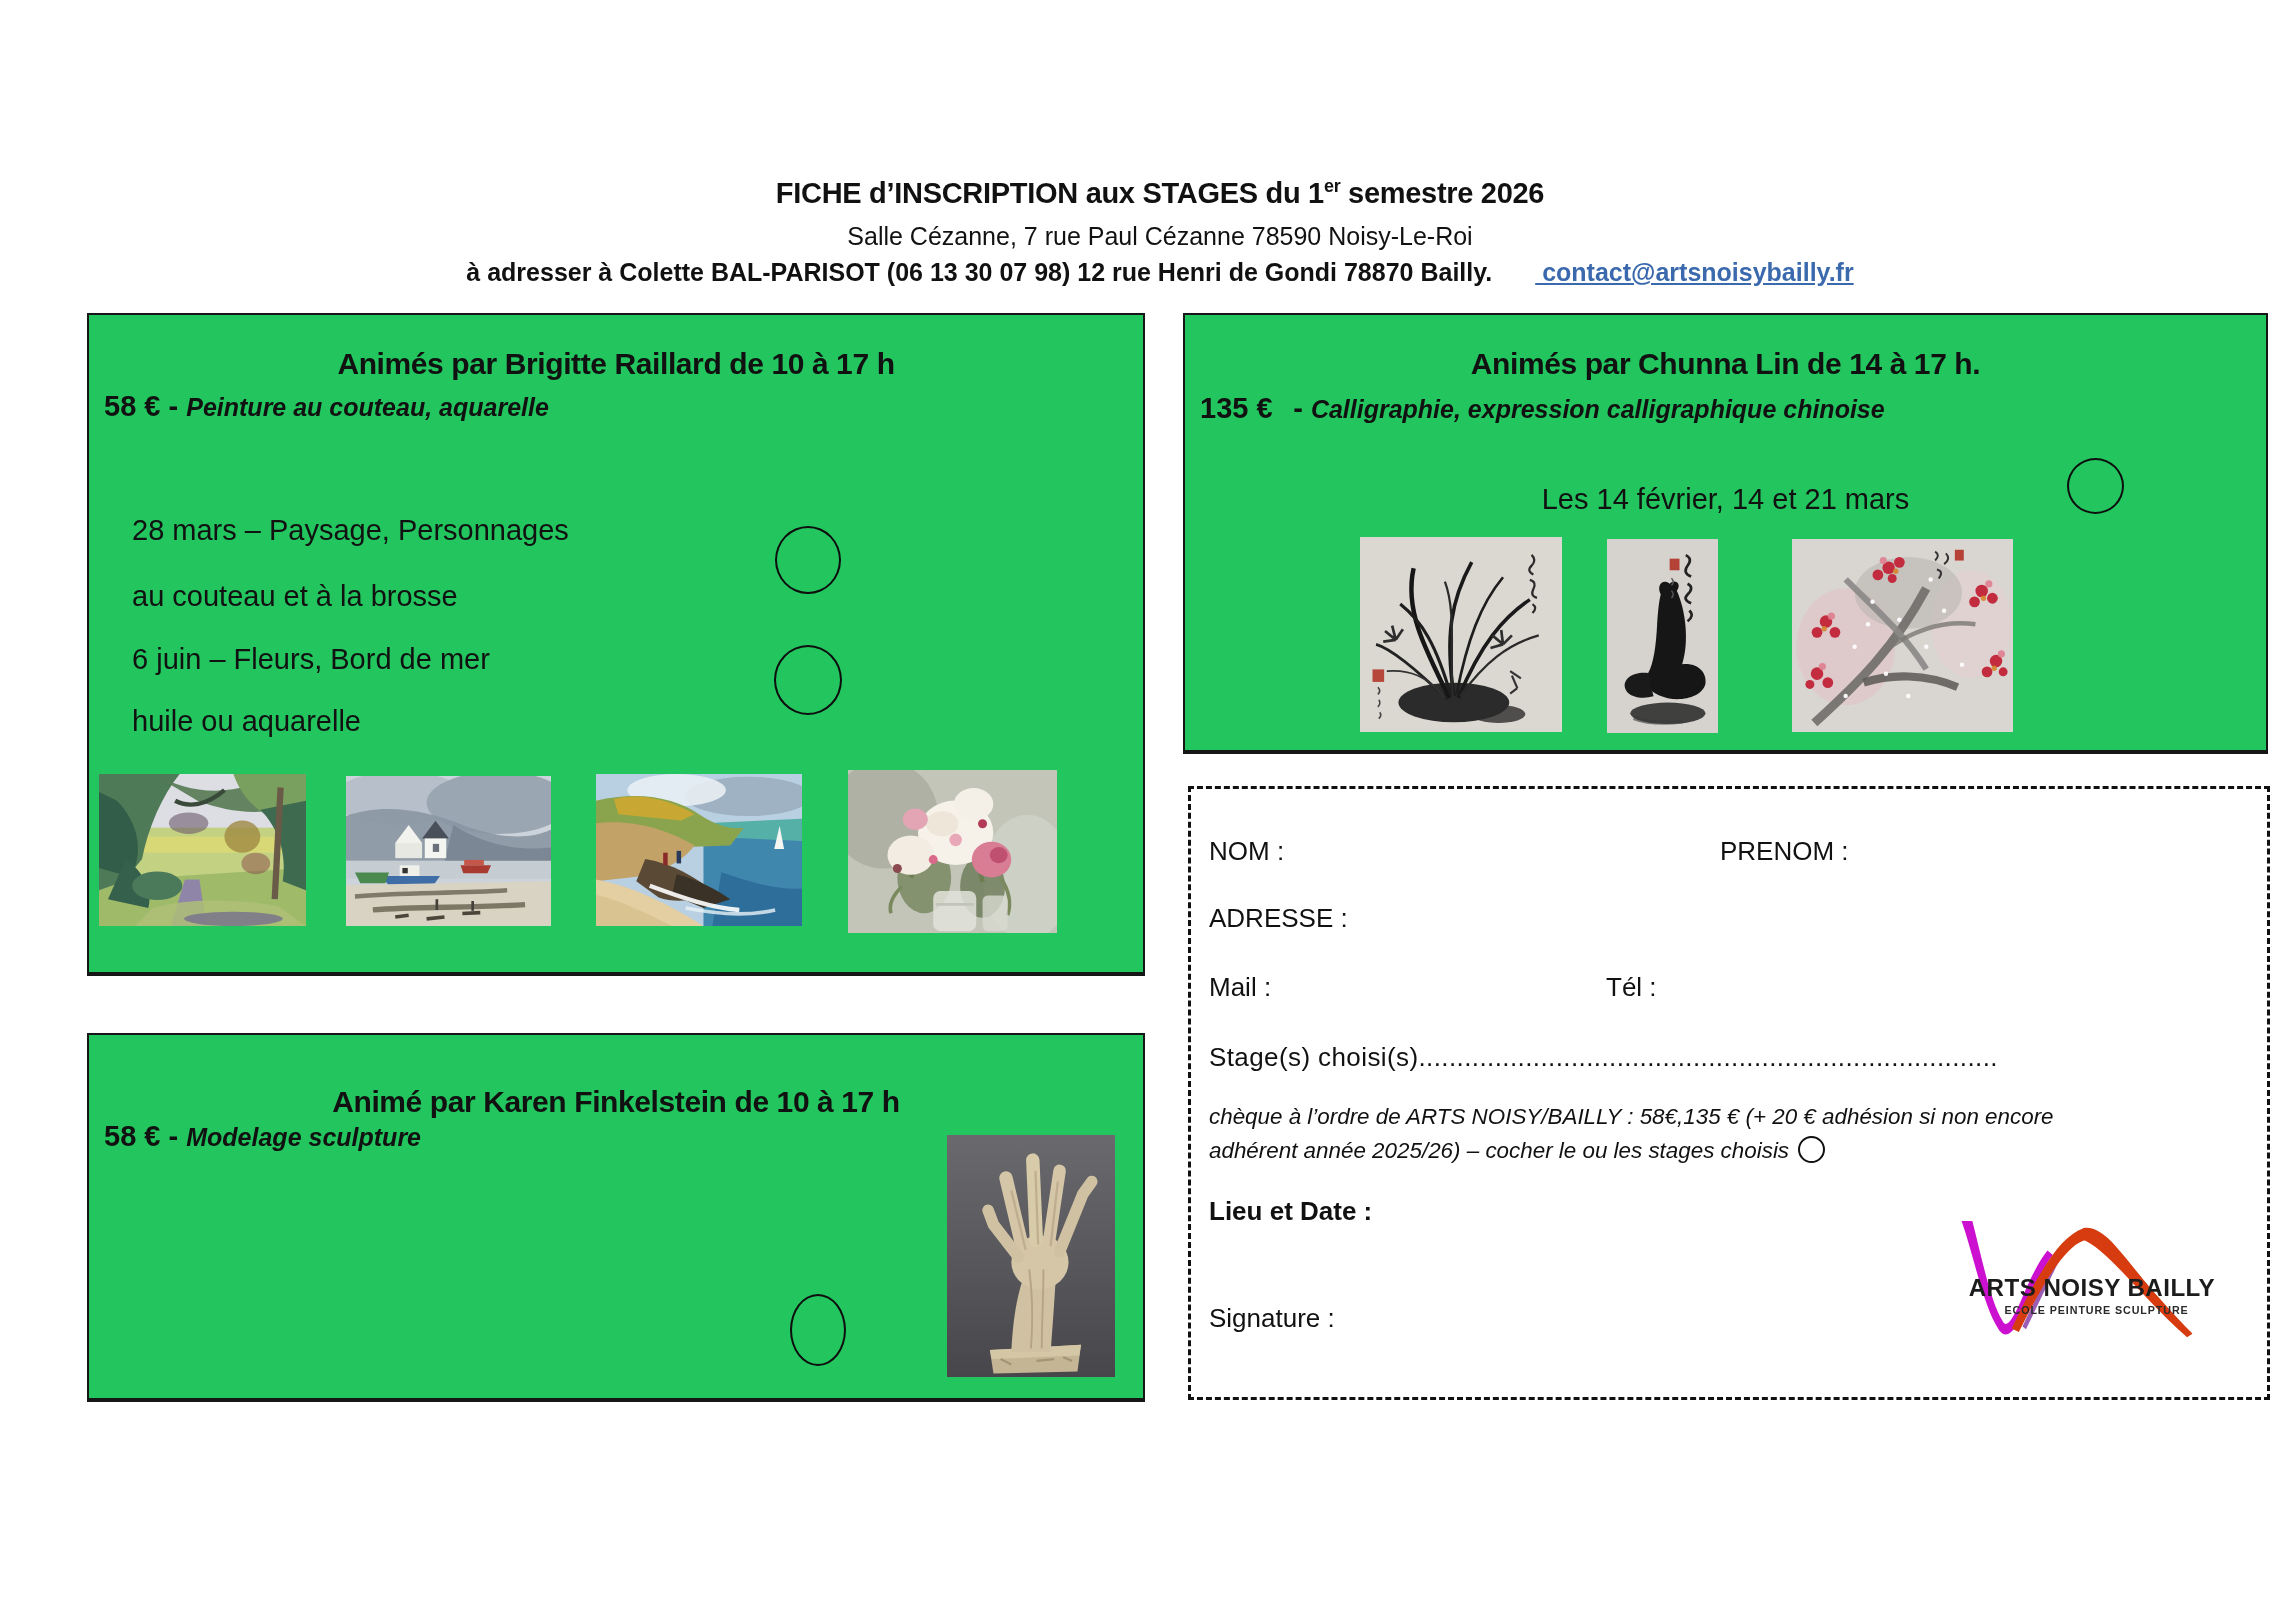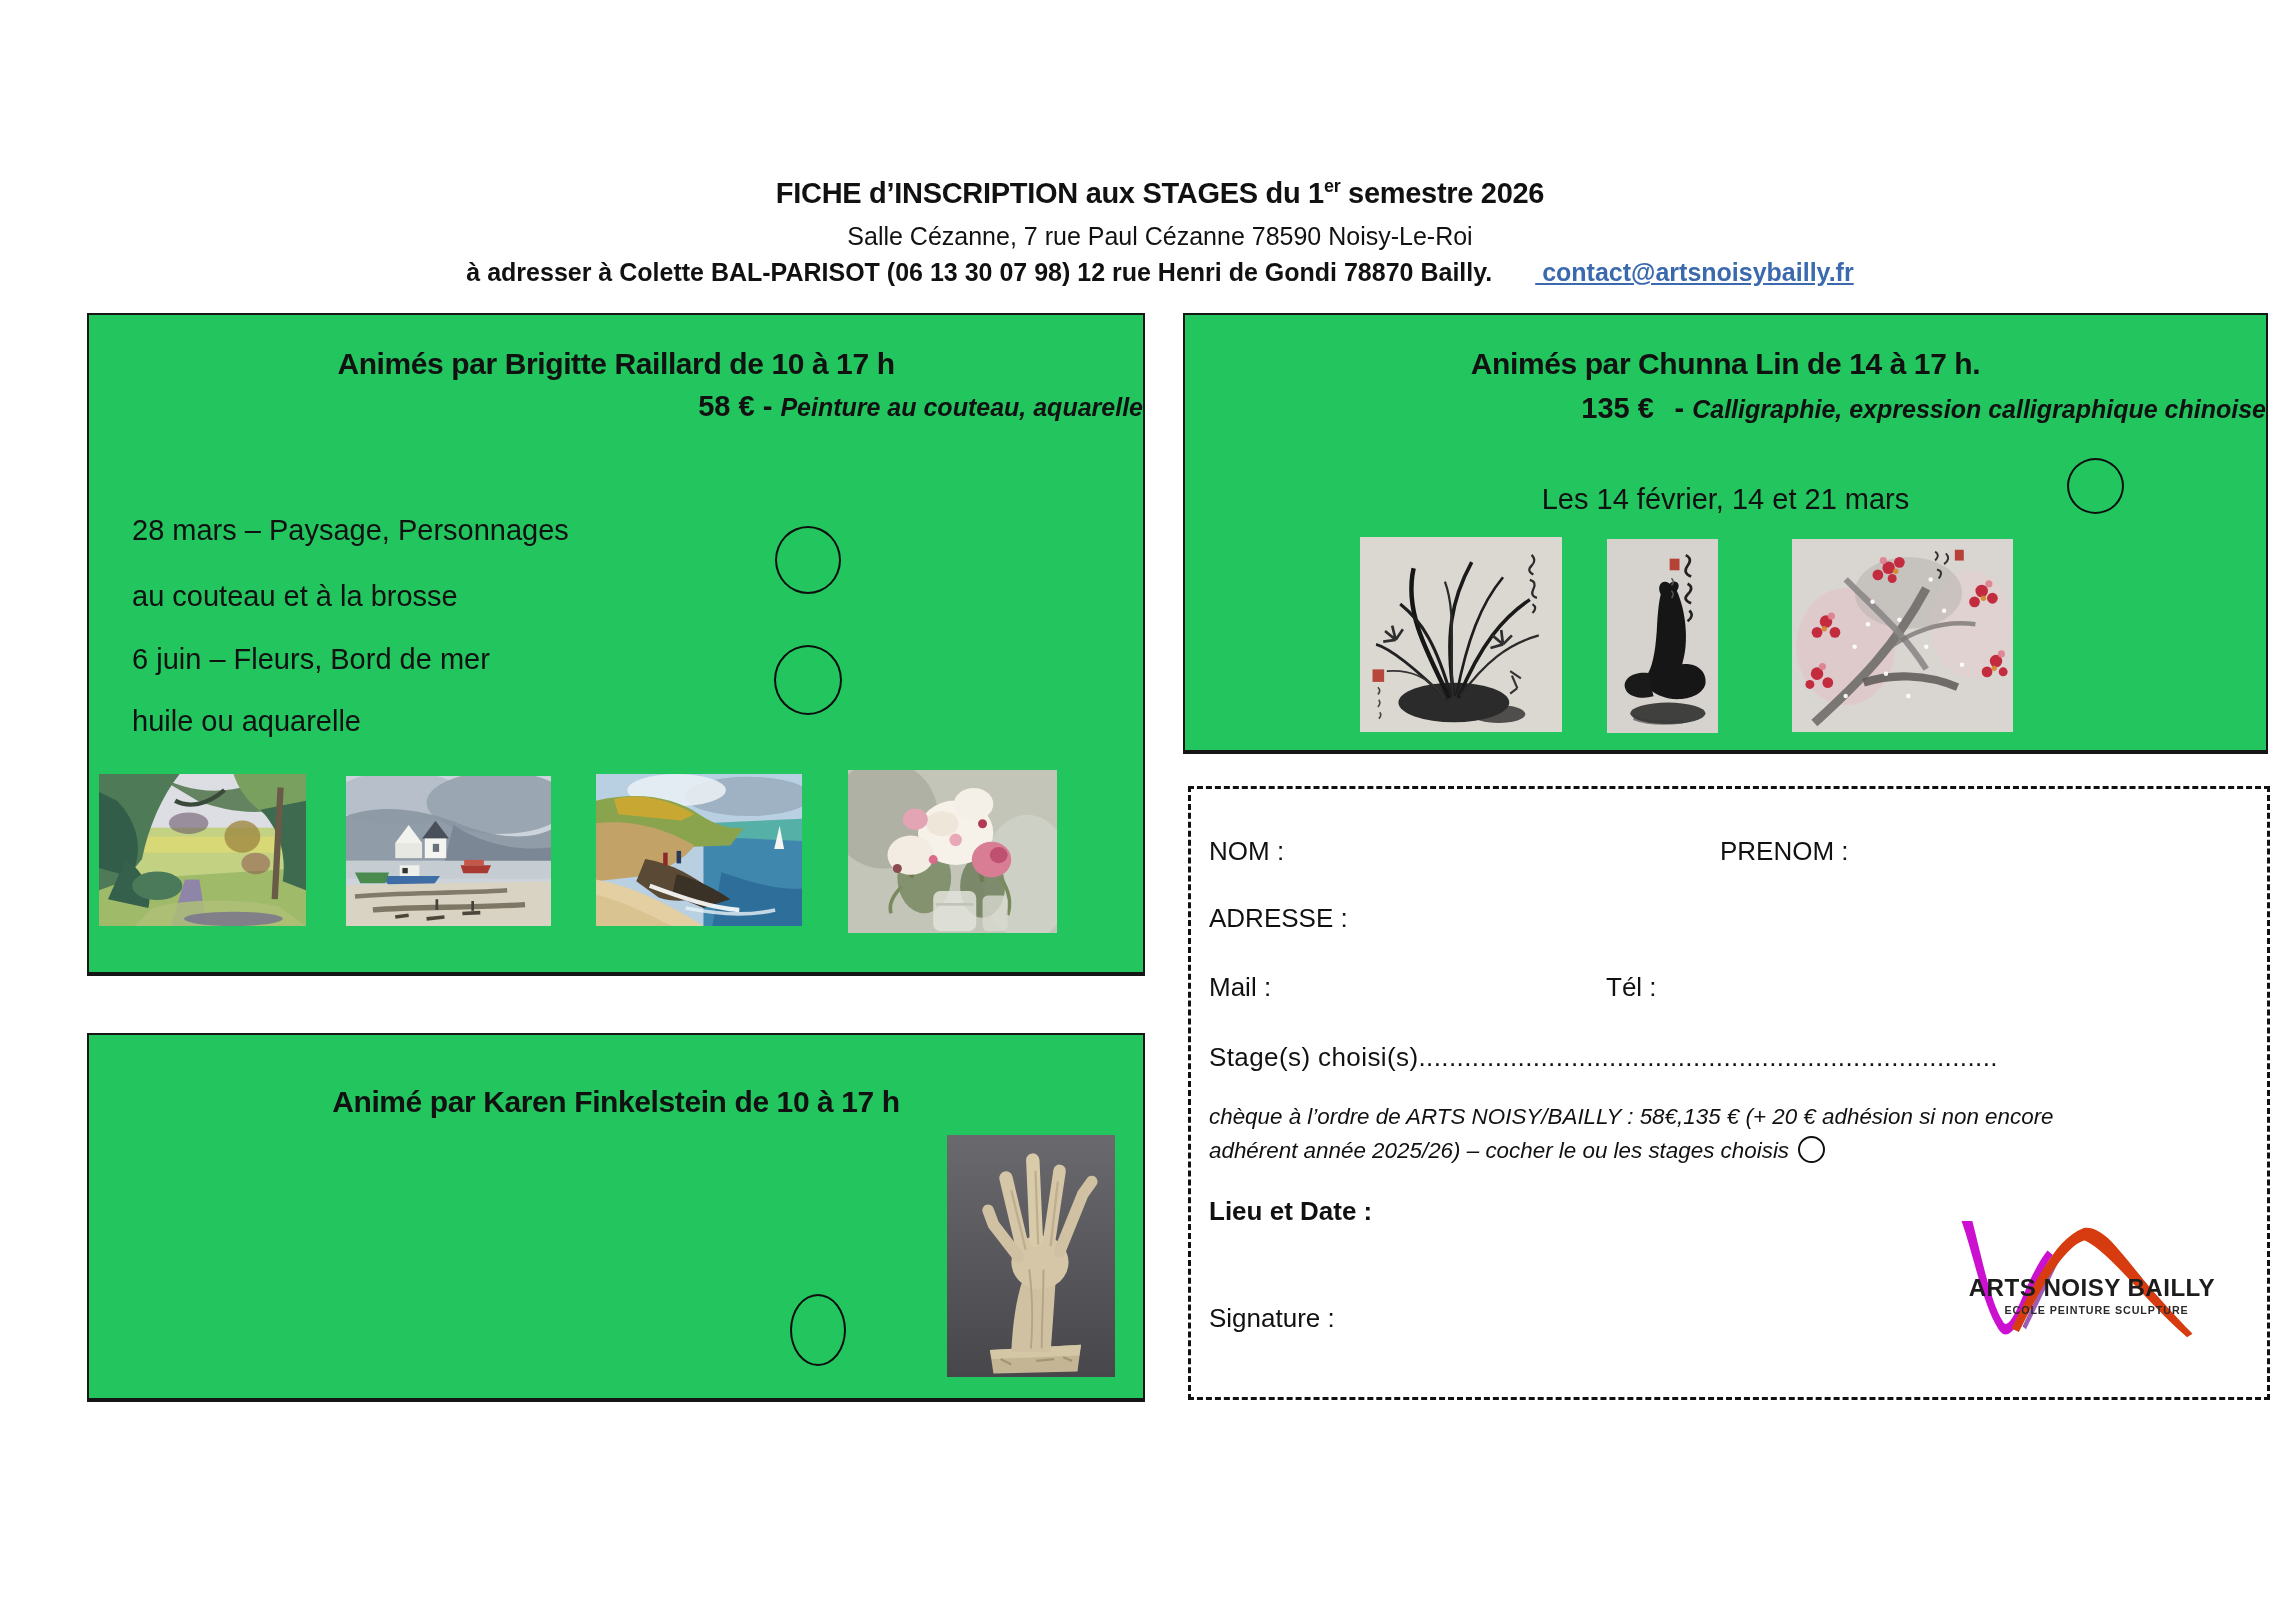--- a/index.html
+++ b/index.html
@@ -15,21 +15,21 @@
   .h-title sup{font-size:18px;}
   .h-venue{top:222px;font-size:25px;}
   .h-send{top:258px;font-size:25px;font-weight:bold;}
   .h-send .email{
     margin-left:43px;color:#3b69ae;text-decoration:underline;
     white-space:pre;cursor:pointer;
   }
   
   .box{border:2.7px solid #161616;border-bottom-width:4.5px;background:#22c55e;box-sizing:border-box;}
   .box-title{font-size:30px;font-weight:bold;text-align:center;left:0;right:0;letter-spacing:-0.4px;}
-  .box-sub{font-size:29px;font-weight:bold;text-align:right;left:0;right:0;}
+  .box-sub{font-size:29px;font-weight:bold;text-align:left;left:15px;right:0;}
   .box-sub .spec{font-style:italic;font-size:25px;}
   .body-line{font-size:29px;white-space:nowrap;}
   .circle{
     border:2.7px solid #0e0e0e;border-radius:50%;background:transparent;
     box-sizing:border-box;cursor:pointer;
   }
   
   .dashedbox{border:3.6px dashed #111;box-sizing:border-box;background:#fff;}
   .f-label{font-size:26px;white-space:nowrap;}
   .f-italic{font-size:22.4px;font-style:italic;white-space:nowrap;}
@@ -289,20 +289,25 @@
         <path d="M60,120 C88,62 112,18 140,8 C150,6 162,12 176,28 C200,55 228,95 262,126 C234,110 202,72 172,40 C158,26 148,20 140,22 C118,30 94,72 68,124 Z" fill="#d63c10"></path>
         <path d="M140,8 C168,14 200,62 262,126 L256,130 C200,80 166,30 138,20 Z" fill="#d63c10"></path>
         <text x="12" y="84" font-family="Liberation Sans, sans-serif" font-size="27" font-weight="bold" fill="#1c1c1c" letter-spacing="0.5">ARTS NOISY BAILLY</text>
         <text x="52" y="104" font-family="Liberation Sans, sans-serif" font-size="12" font-weight="bold" fill="#2a2a2a" letter-spacing="1">ECOLE PEINTURE SCULPTURE</text>
       </svg>
     </div>
   </div>
 
   <div class="abs box" style="left:87px;top:1033px;width:1058px;height:369px;">
     <div class="abs box-title" style="top:50px;">Animé par Karen Finkelstein de 10 à 17 h</div>
+    <div class="abs box-sub" style="top:85px;">
+      <span>58 €</span>
+      <span>-</span>
+      <span class="spec">Modelage sculpture</span>
+    </div>
     <div class="abs circle" style="left:701px;top:259px;width:56px;height:72px;"></div>
 
     <div class="abs artimg" style="left:858px;top:100px;width:168px;height:242px;">
       <svg viewBox="0 0 188 270" preserveAspectRatio="none">
         <defs>
           <linearGradient id="handbg" x1="0" y1="0" x2="0" y2="1">
             <stop offset="0" stop-color="#6a6a6e"></stop>
               <stop offset="1" stop-color="#47474b"></stop>
           </linearGradient>
         </defs>

